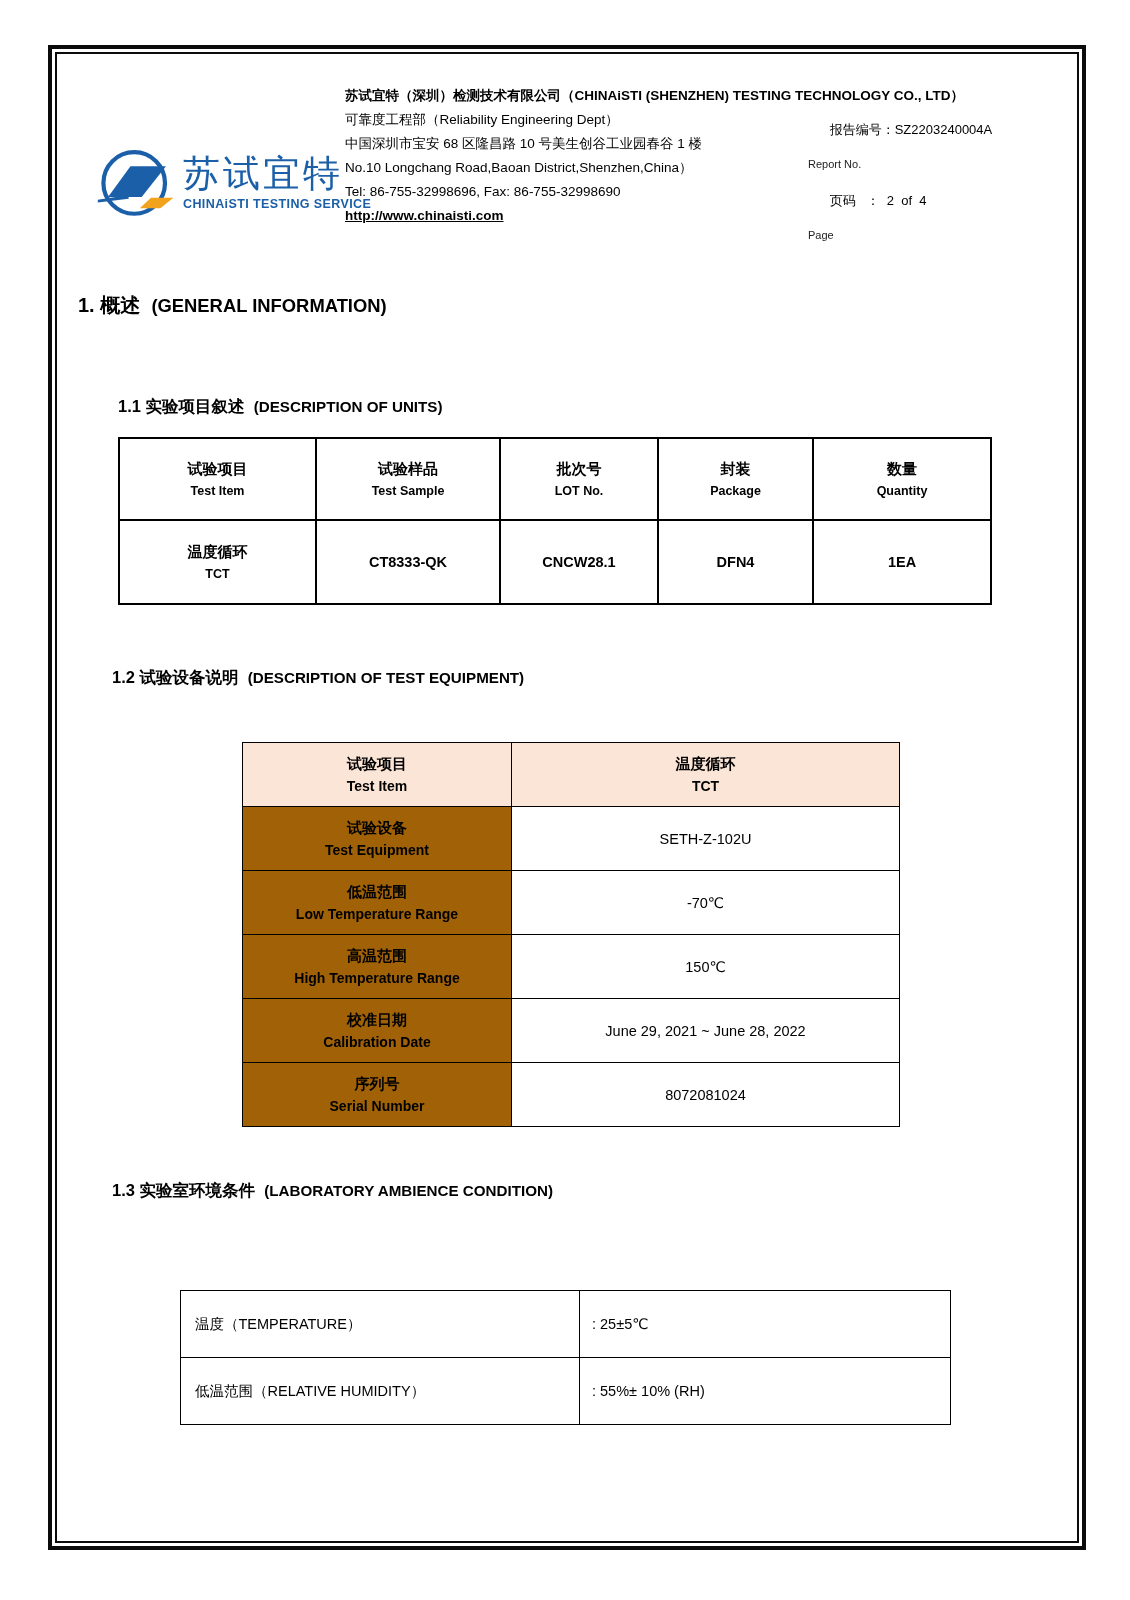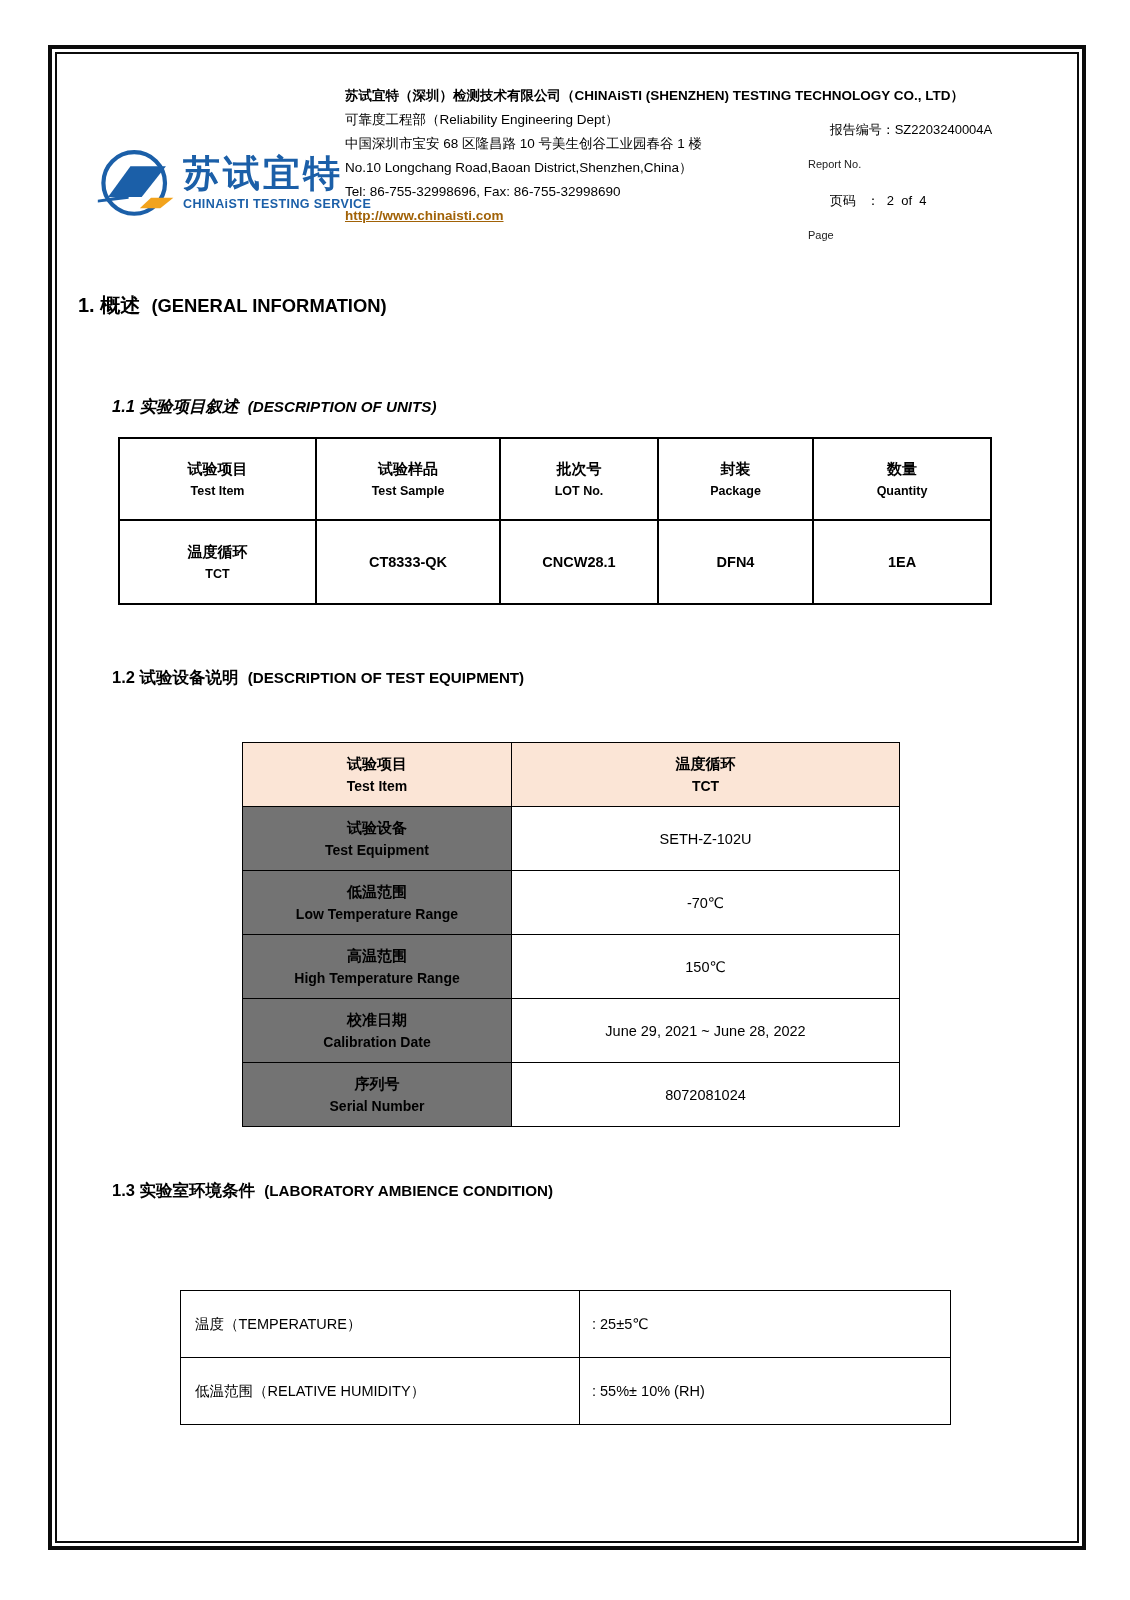--- a/index.html
+++ b/index.html
@@ -8,29 +8,29 @@
   .canvas { position:relative; width:1130px; height:1600px; background:#fff; overflow:hidden; }
 
   
   .frame { position:absolute; left:48px; top:45px; width:1038px; height:1505px; border:4px solid #0b0b0b; }
   .frame-inner { position:absolute; inset:3px; border:2px solid #0b0b0b; }
 
   
   .logo { position:absolute; left:95px; top:136px; width:245px; height:92px; display:flex; align-items:center; }
   .logo svg { width:84px; height:88px; flex:0 0 auto; }
   .logo-text { margin-left:4px; }
-  .logo-cn { font-size:37px; font-weight:bold; color:#1b5fa8; letter-spacing:3px; line-height:40px; white-space:nowrap; }
+  .logo-cn { font-size:37px; font-weight:normal; color:#1b5fa8; letter-spacing:3px; line-height:40px; white-space:nowrap; }
   .logo-en { font-size:12.5px; font-weight:bold; color:#1b5fa8; letter-spacing:.4px; white-space:nowrap; margin-top:3px; }
 
   
   .company { position:absolute; left:345px; top:84px; width:655px; font-size:13.5px; line-height:24px; }
   .company .bold { font-weight:bold; }
   .company div { white-space:normal; }
   .addr-en1 { white-space:pre; }
-  .weblink { color:#a16207; font-weight:bold; text-decoration:underline; }
+  .weblink { color:#000000; font-weight:bold; text-decoration:underline; }
 
   
   .report-info { position:absolute; left:808px; top:106px; width:230px; font-size:13px; line-height:16px; }
   .ri-row { white-space:pre; }
   .ri-sub { font-size:11px; color:#222; margin:2px 0 5px 0; }
 
   
   .h1 { position:absolute; font-weight:bold; font-size:20px; }
   .h2 { position:absolute; font-weight:bold; font-size:16.5px; }
   .h1 .en, .h2 .en { font-size:0.92em; }
@@ -42,21 +42,21 @@
   .units-table { position:absolute; left:118px; top:437px; width:872px; }
   .units-table td { height:82px; }
   .units-table tr.data td { height:84px; }
   .cell-cn { font-size:15px; font-weight:bold; line-height:20px; }
   .cell-en { font-size:12.5px; font-weight:bold; line-height:17px; margin-top:4px; }
   .cell-val { font-size:14.5px; font-weight:bold; }
 
   
   .equip-table { position:absolute; left:242px; top:742px; width:657px; }
   .equip-table td { border-width:1.5px; height:64px; }
-  .equip-table td.lbl { background:#737373; }
+  .equip-table td.lbl { background:#a16207; }
   .equip-table tr.hdr td { background:#fbe5d6; }
   .equip-table .cell-en { font-size:14px; }
   .equip-val { font-size:14.5px; font-weight:normal; }
 
   
   .amb-table { position:absolute; left:180px; top:1290px; width:770px; }
   .amb-table td { border-width:1.5px; height:67px; text-align:left; font-size:14.5px; }
   .amb-table td.lbl { padding-left:14px; }
   .amb-table td.val { padding-left:12px; }
 </style>
@@ -100,21 +100,21 @@
       <span>页码</span><span>&nbsp;&nbsp;&nbsp;</span><span>：</span><span>&nbsp;&nbsp;</span><span>2  of  4</span>
     </div>
     <div class="ri-sub">Page</div>
   </div>
 
   <div class="h1" style="left:78px; top:292px;">
     <span>1.  概述</span>&nbsp;
     <span class="en">(GENERAL INFORMATION)</span>
   </div>
 
-  <div class="h2" style="left:112px; top:396px;font-style:italic;">
+  <div class="h2" style="left:118px; top:396px;">
     <span>1.1 实验项目叙述</span>&nbsp;
     <span class="en">(DESCRIPTION OF UNITS)</span>
   </div>
 
   <table class="units-table">
     <colgroup>
         <col style="width:197px">
         <col style="width:184px">
         <col style="width:158px">
         <col style="width:155px">

